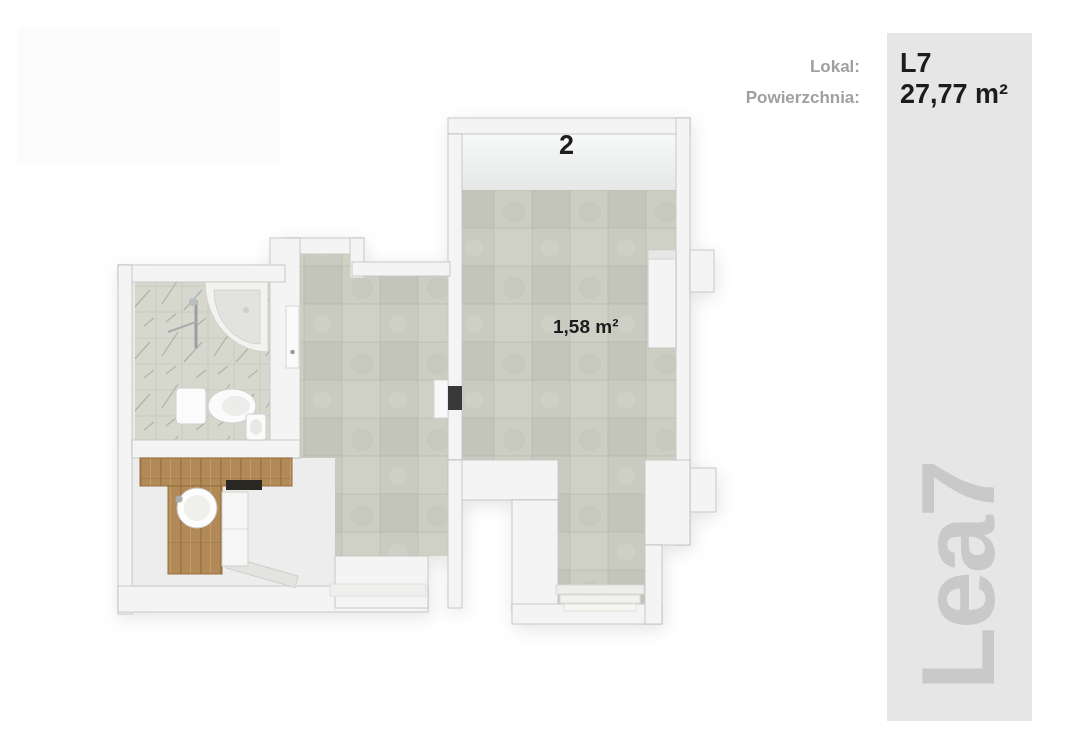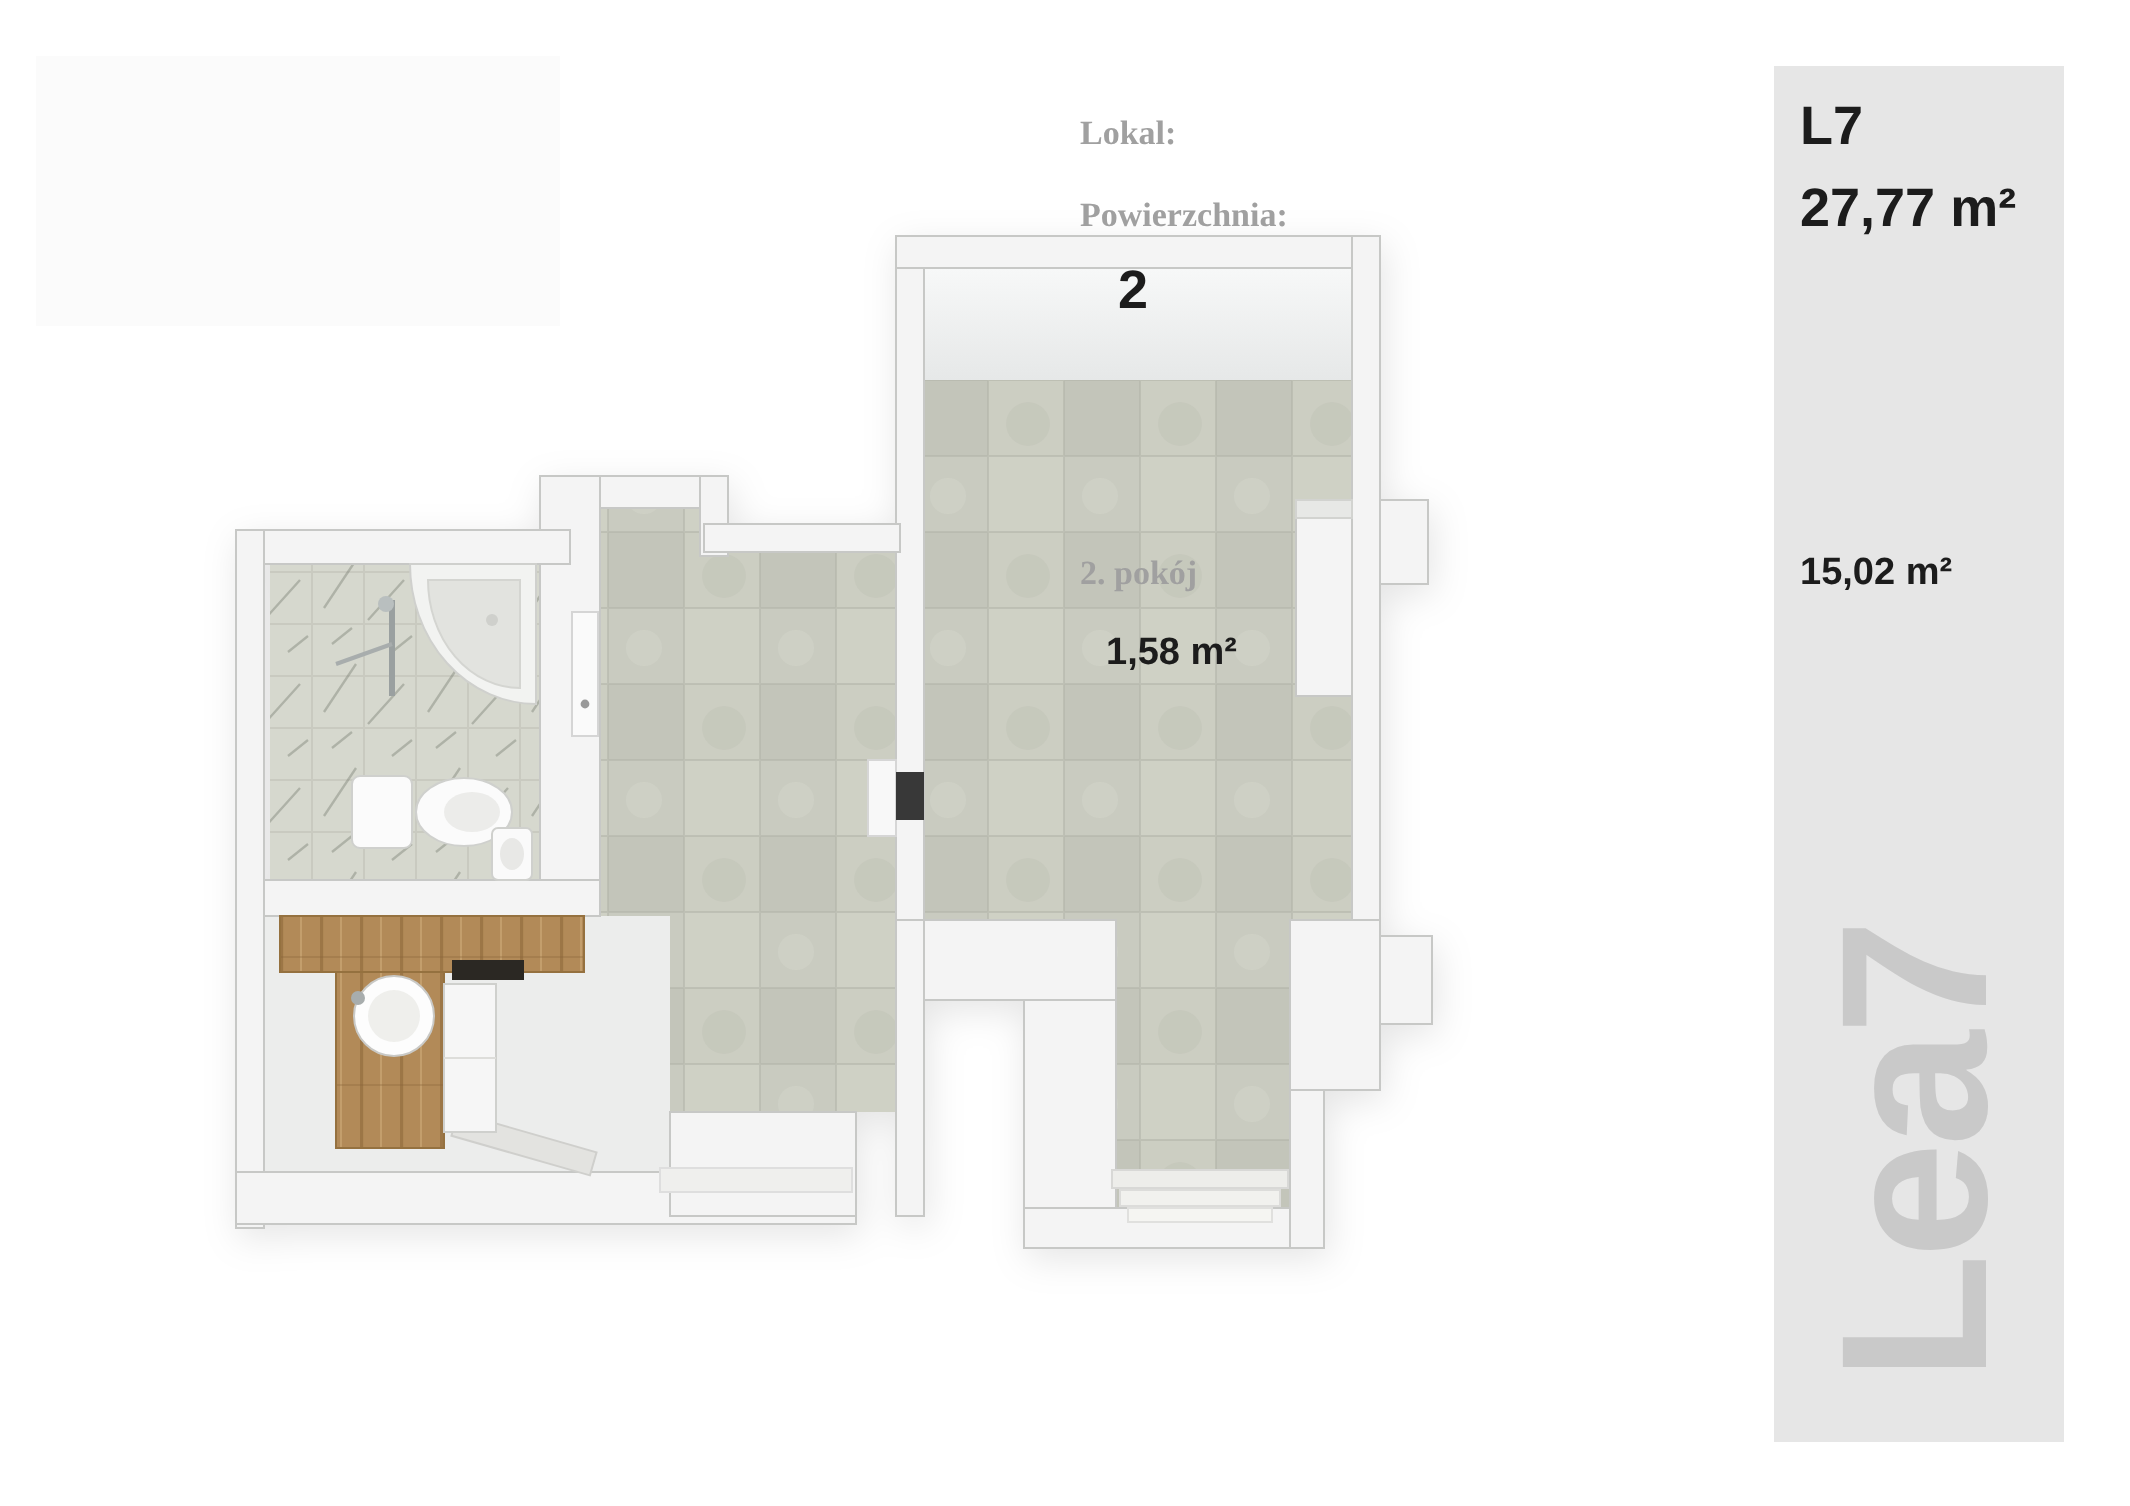--- a/index.html
+++ b/index.html
@@ -10,21 +10,21 @@
   .plan-svg{position:absolute;left:0;top:0;filter:drop-shadow(2px 5px 9px rgba(0,0,0,0.10));}
   .walls rect, .walls path{stroke:#c7c8c6;stroke-width:1;}
   .fix{stroke:#cfd0cd;stroke-width:1;}
   
   .panel{position:absolute;left:887px;top:33px;width:145px;height:688px;background:#e6e6e6;}
   .watermark{position:absolute;left:958px;top:576px;width:320px;height:130px;
              transform:translate(-50%,-50%) rotate(-90deg);
              font-size:104px;font-weight:bold;color:#c9c9c9;letter-spacing:-2px;
              text-align:center;line-height:130px;white-space:nowrap;}
   .inforow{position:absolute;left:540px;right:33px;display:flex;align-items:baseline;}
-  .inforow .lbl{flex:1;text-align:left;color:#a0a0a0;font-size:17px;font-weight:bold;padding-right:21px;font-family:Liberation Serif, serif;}
+  .inforow .lbl{flex:1;text-align:right;color:#a0a0a0;font-size:17px;font-weight:bold;padding-right:21px;}
   .inforow .val{width:132px;padding-left:13px;color:#1c1c1c;font-weight:bold;}
   .inforow.big .val{font-size:27px;line-height:30px;padding-left:19px;}
   .inforow.big{height:30px;}
   .inforow.small .val{font-size:19px;line-height:26px;}
   .inforow.small{height:26px;}
 </style>
 </head>
 <body>
 
 <div class="stage">
@@ -133,29 +133,25 @@
     </g>
   </svg>
 
   <div class="panel"></div>
   <div class="watermark">Lea7</div>
 
   <div class="inforow big" style="top:48px">
     <span class="lbl">Lokal:</span>
     <span class="val">L7</span>
   </div>
-  <div class="inforow big" style="top:89px">
+  <div class="inforow big" style="top:79px">
     <span class="lbl">Powierzchnia:</span>
     <span class="val">27,77 m²</span>
   </div>
   <div class="inforow big" style="top:130px">
     <span class="val">2</span>
   </div>
 
-  <div class="inforow small" style="top:274px">
-    <span class="lbl">2. pokój</span>
-    <span class="val">15,02 m²</span>
-  </div>
   <div class="inforow small" style="top:314px">
     <span class="val">1,58 m²</span>
   </div>
 
 </div>
 
 </body></html>

